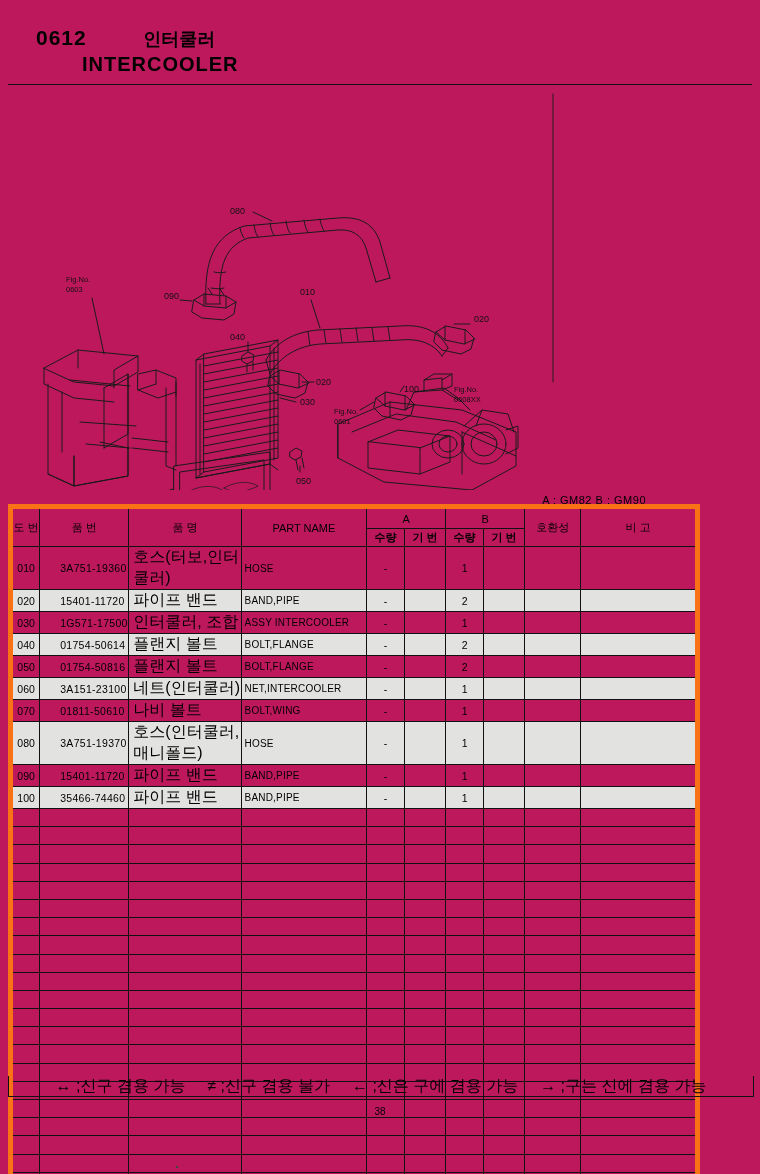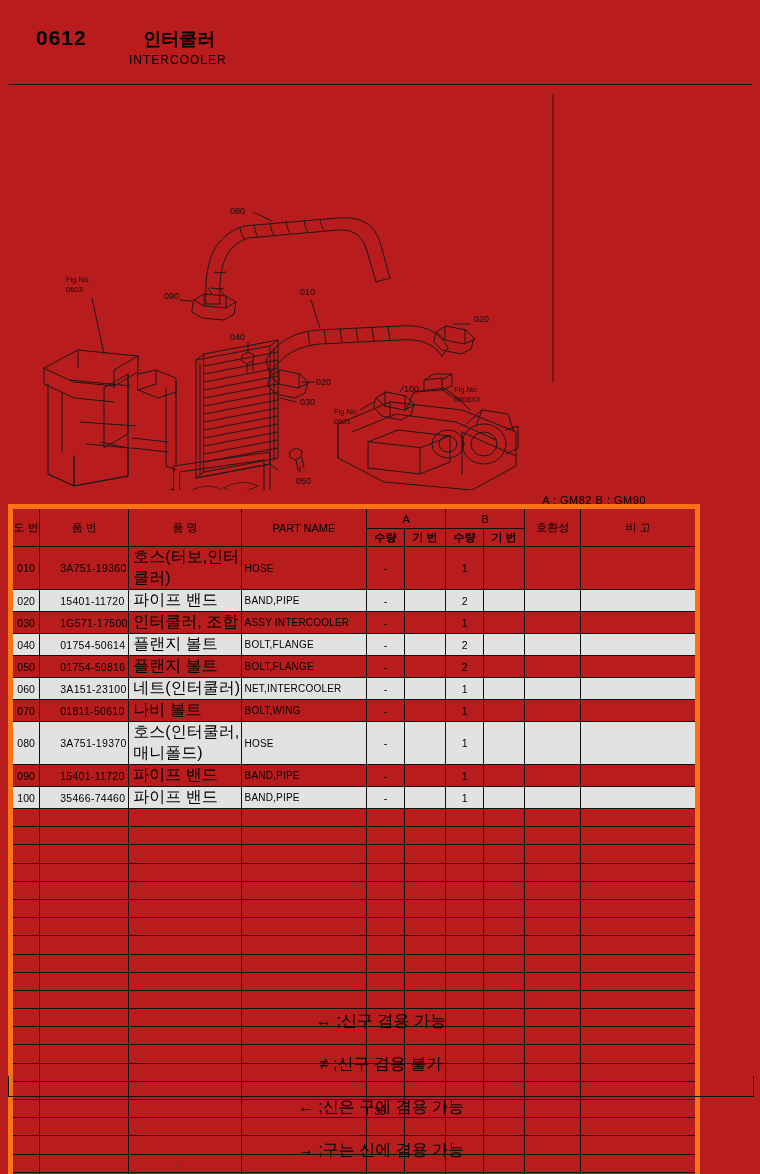--- a/index.html
+++ b/index.html
@@ -1,28 +1,28 @@
 <!DOCTYPE html>
 <html><head>
 <meta charset="utf-8">
 <style>
   html,body{margin:0;padding:0;background:#b9b9b9;}
   body{font-family:"Liberation Sans", sans-serif;}
   .page{
     position:relative;
     width:760px;height:1174px;
-    background:#b91c1c;
+    background:#be185d;
     margin:0 auto;
     overflow:hidden;
   }
   
   .hdr{position:absolute;left:36px;top:26px;width:690px;}
   .hdr-code{font-size:21px;font-weight:bold;letter-spacing:1px;display:inline-block;}
   .hdr-kor{font-size:18px;font-weight:bold;display:inline-block;margin-left:52px;}
-  .hdr-eng{font-size:12px;font-weight:normal;letter-spacing:1px;margin-left:93px;margin-top:2px;}
+  .hdr-eng{font-size:20px;font-weight:bold;letter-spacing:1px;margin-left:46px;margin-top:2px;}
   .hdr-rule{position:absolute;left:8px;top:84px;width:744px;border-top:1px solid #111;}
   
   .figwrap{position:absolute;left:8px;top:92px;width:744px;height:398px;}
   .figwrap svg{display:block;}
   .fig-ab{position:absolute;right:106px;bottom:-16px;font-size:11px;letter-spacing:.5px;text-align:right;}
   
   .tbl{position:absolute;left:8px;top:504px;width:692px;border:5px solid #f97316;border-collapse:collapse;}
   .tbl td,.tbl th{border:1px solid #111;padding:0;}
   .tbl .hrow1 th{height:19px;font-size:11px;font-weight:normal;}
   .tbl .hrow2 th{height:17px;font-size:11px;font-weight:bold;}
@@ -38,21 +38,21 @@
   .c-rm{width:126px;}
   td.dob{font-size:10.5px;text-align:center;}
   td.pno{font-size:10.5px;padding-left:20px;letter-spacing:.3px;}
   td.knm{font-size:16px;padding-left:4px;}
   td.enm{font-size:10px;padding-left:3px;letter-spacing:.2px;}
   td.num{font-size:10.5px;text-align:center;}
   tr.row{height:17.2px;}
   tr.shade td{background:#e2e2e0;}
   tr.filler td{height:17.2px;}
   .tbl-foot{position:absolute;left:8px;top:1076px;width:744px;height:20px;border:1px solid #111;border-top:none;}
-  .legend{display:flex;align-items:center;justify-content:center;height:20px;gap:22px;font-size:16px;flex-direction:column;}
+  .legend{display:flex;align-items:center;justify-content:center;height:20px;gap:22px;font-size:16px;}
   .legend span{white-space:nowrap;}
   .pageno{position:absolute;left:0;top:1106px;width:760px;text-align:center;font-size:10px;}
   .dot{position:absolute;left:176px;top:1166px;width:2px;height:2px;background:#444;}
   text{font-family:"Liberation Sans", sans-serif;}
 </style>
 </head>
 <body>
 
 <div class="page">
 

